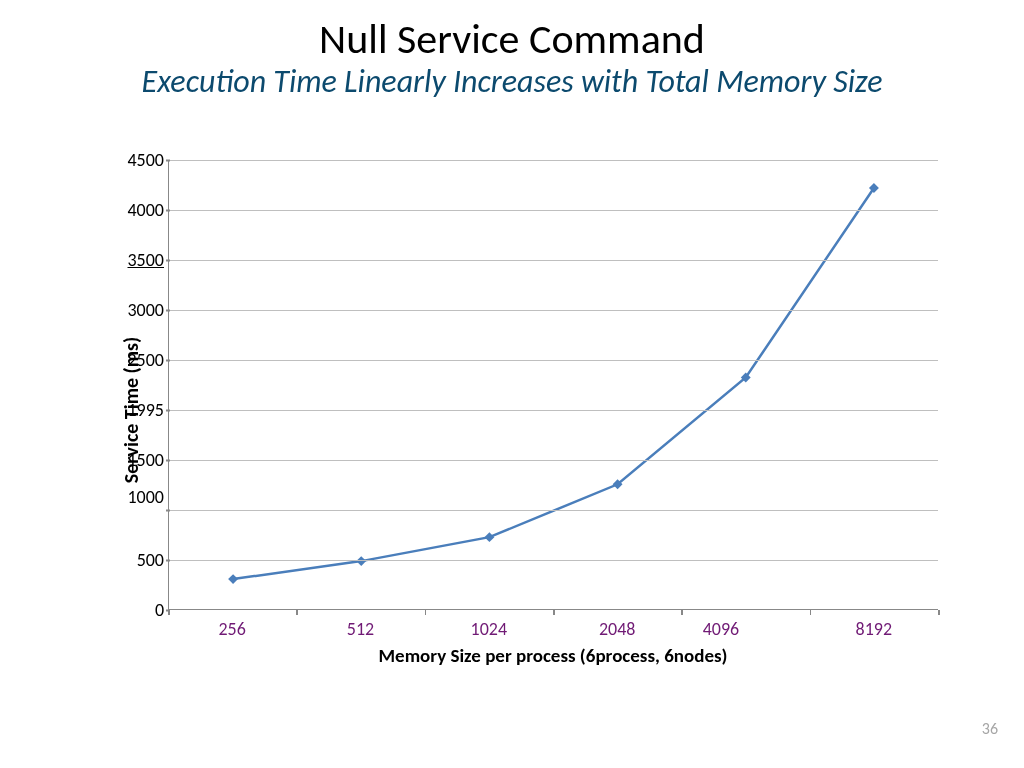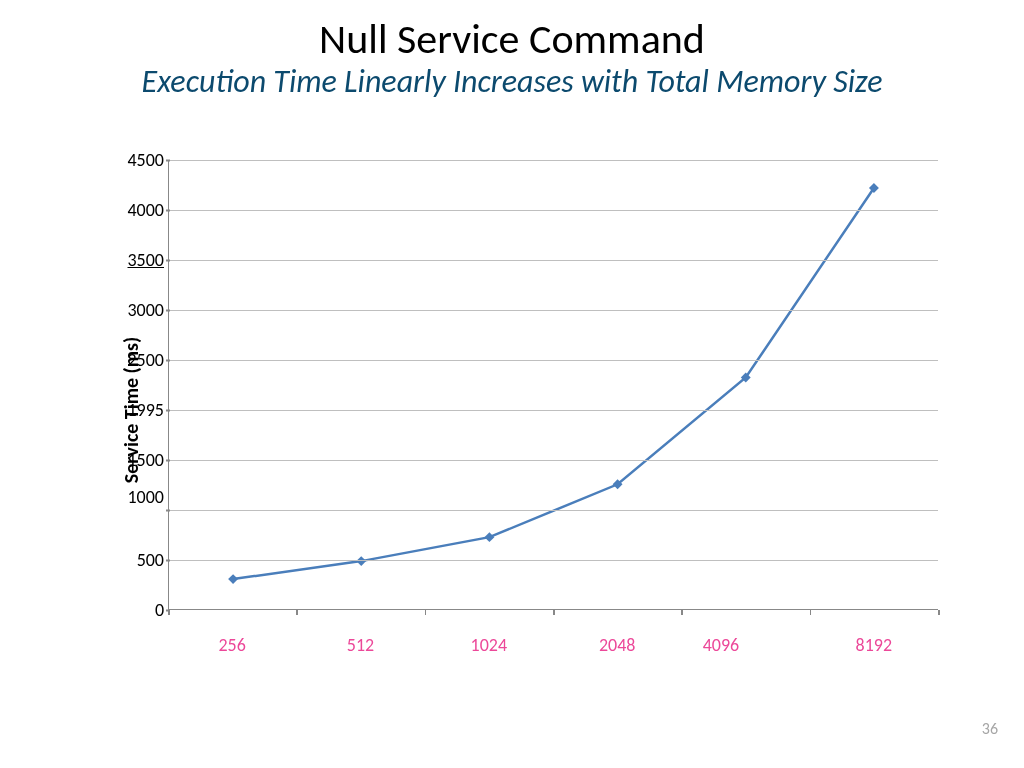--- a/index.html
+++ b/index.html
@@ -75,23 +75,22 @@
   .xtick-mark {
     position: absolute;
     top: 460px;
     width: 1.5px; height: 5px;
     background: #888;
   }
   .xtick {
     position: absolute;
     top: 468px;
     font-size: 18px;
-    color: #ec4899;
+    color: #701a75;
     transform: translateX(-50%);
-    margin-top: 16px;
   }
   .xlabel {
     position: absolute;
     left: 90px; top: 494px;
     width: 770px;
     text-align: center;
     font-size: 19px;
     font-weight: 700;
   }
   .line-svg {
@@ -145,20 +144,21 @@
     <div class="grid-line" style="top: 400px;"></div>
         <div class="grid-line" style="top: 350px;"></div>
         <div class="grid-line" style="top: 300px;"></div>
         <div class="grid-line" style="top: 250px;"></div>
         <div class="grid-line" style="top: 200px;"></div>
         <div class="grid-line" style="top: 150px;"></div>
         <div class="grid-line" style="top: 100px;"></div>
         <div class="grid-line" style="top: 50px;"></div>
         <div class="grid-line" style="top: 0px;"></div>
       </div>
+    <div class="xlabel">Memory Size per process (6process, 6nodes)</div>
   <div class="ytick" style="top: 460px;">0</div>
       <div class="tick-mark" style="top: 460px;"></div>
       <div class="ytick" style="top: 410px;">500</div>
       <div class="tick-mark" style="top: 410px;"></div>
       <div class="ytick" style="top: 347px;">1000</div>
       <div class="tick-mark" style="top: 360px;"></div>
       <div class="ytick" style="top: 310px;">1500</div>
       <div class="tick-mark" style="top: 310px;"></div>
       <div class="ytick" style="top: 260px;">1995</div>
       <div class="tick-mark" style="top: 260px;"></div>

